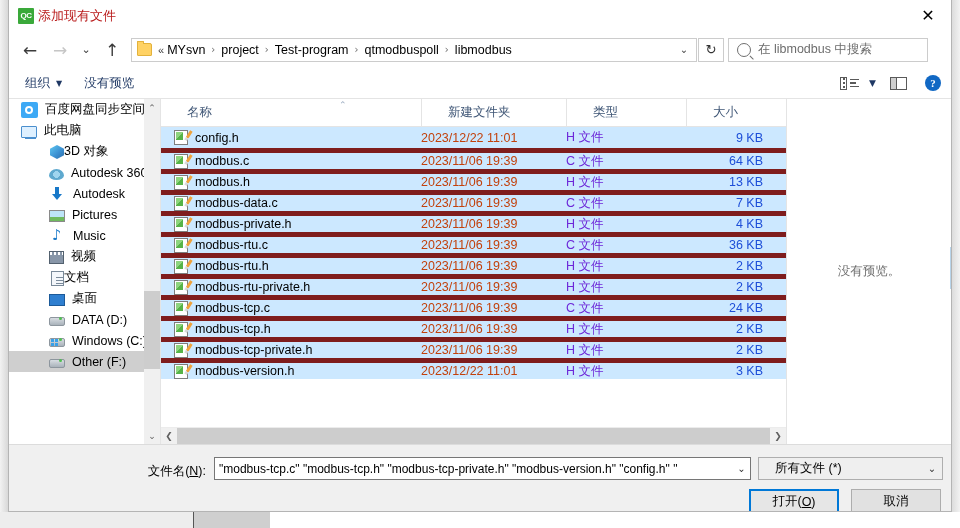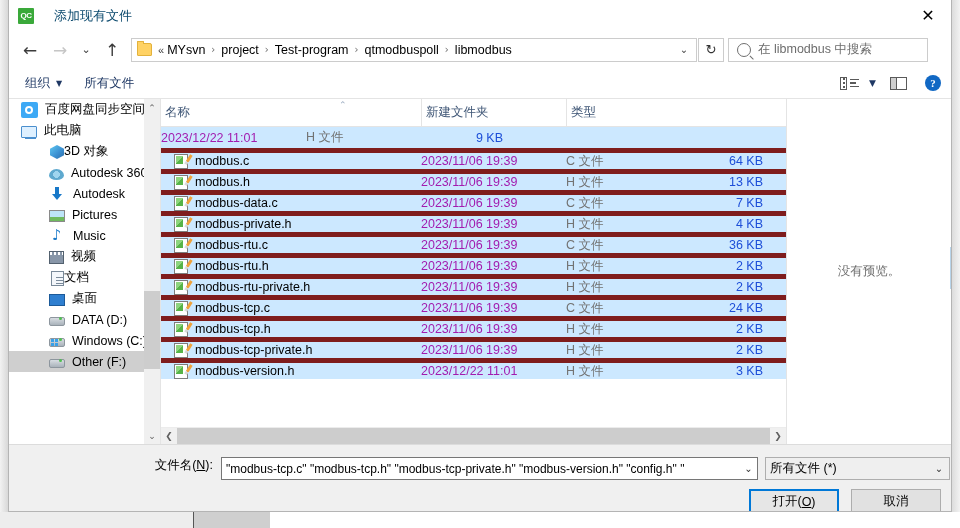--- a/index.html
+++ b/index.html
@@ -62,23 +62,23 @@
     background: #3aa93a;
     border-radius: 1px;
     color: #fff;
     font-size: 8px;
     font-weight: bold;
     display: flex; align-items: center; justify-content: center;
     letter-spacing: -0.5px;
     font-family: "Liberation Sans", sans-serif;
   }
   .title-text {
-    margin-left: 20px;
+    margin-left: 4px;
     font-size: 13px;
-    color: #0c4a6e;
+    color: #b91c1c;
   }
   .close-btn {
     position: absolute; right: 0; top: 0;
     width: 46px; height: 31px;
     display: flex; align-items: center; justify-content: center;
     font-size: 16px; color: #000;
     font-family: "DejaVu Sans", sans-serif;
   }
 
   
@@ -345,21 +345,21 @@
   .col-header {
     height: 27px;
     display: flex; align-items: center;
     border-bottom: 1px solid #e4e4e4;
     font-size: 12.5px; color: #3f5676;
     position: relative;
     background: #fff;
   }
   .col {
     height: 27px; display: flex; align-items: center;
-    padding-left: 4px; box-sizing: border-box;
+    padding-left: 26px; box-sizing: border-box;
     border-left: 1px solid #e4e4e4;
     position: relative;
   }
   .col:first-child { border-left: none; }
   .col-name { width: 260px; }
   .col-date { width: 145px; }
   .col-type { width: 120px; }
   .col-size { width: 85px; }
   .sort-arrow {
     position: absolute; left: 178px; top: 1px;
@@ -374,22 +374,22 @@
     border-top: 5px solid #7f1d1d;
     box-sizing: border-box;
   }
   .row:first-child { border-top: none; }
   .cell {
     display: flex; align-items: center;
     box-sizing: border-box;
     white-space: nowrap; overflow: hidden;
   }
   .cell-name { width: 260px; padding-left: 13px; color: #000; }
-  .cell-date { width: 145px; color: #a21caf; }
-  .cell-type { width: 120px; color: #737373; }
+  .cell-date { width: 145px; color: #c2410c; }
+  .cell-type { width: 120px; color: #6d28d9; }
   .cell-size { width: 85px; color: #1d4ed8; justify-content: flex-end; padding-right: 8px; }
   .file-ico {
     width: 14px; height: 15px; flex: none; margin-right: 7px;
     background: #ffffff;
     border: 1px solid #7d7d7d;
     position: relative;
     box-sizing: border-box;
   }
   .file-ico::before {
     content: ""; position: absolute; left: 1px; top: 1px;
@@ -430,42 +430,42 @@
   }
 
   
   .footer {
     position: relative;
     height: 100px;
     background: #f0f0f0;
     border-top: 1px solid #dcdcdc;
   }
   .fn-row {
-    position: absolute; left: 8px; top: 12px;
-    display: flex; align-items: flex-start; width: 100%;
+    position: absolute; left: 1px; top: 12px;
+    display: flex; align-items: flex-end; width: 100%;
   }
   .fn-label {
     width: 70px; text-align: right; font-size: 12.5px; color: #000;
     margin-left: 126px; margin-right: 8px;
   }
   .fn-input {
     width: 537px; height: 23px;
     border: 1px solid #767676; background: #fff;
     display: flex; align-items: center;
     box-sizing: border-box; padding-left: 4px;
     font-size: 12px;
   }
   .fn-input .val { flex: 1; overflow: hidden; white-space: nowrap; color: #000; }
   .fn-input .cv { width: 17px; text-align: center; color: #333; font-size: 10px;
     font-family: "DejaVu Sans", sans-serif; }
   .ft-select {
     width: 185px; height: 23px; margin-left: 7px;
     border: 1px solid #aeaeae; background: #efefef;
     display: flex; align-items: center;
-    box-sizing: border-box; padding-left: 4px;
+    box-sizing: border-box; padding-left: 16px;
     font-size: 12.5px; color: #000;
   }
   .ft-select .cv { margin-left: auto; width: 20px; text-align: center; font-size: 10px; color: #333;
     font-family: "DejaVu Sans", sans-serif; }
   .btn-row {
     position: absolute; right: 10px; top: 44px;
     display: flex; align-items: center;
   }
   .btn {
     width: 90px; height: 25px;
@@ -526,21 +526,21 @@
       <span class="search-ph">在 libmodbus 中搜索</span>
     </div>
   </div>
 
   <div class="cmdbar">
     <div class="cmd-item">
       <span>组织</span>
       <span class="cmd-caret">▼</span>
     </div>
     <div class="cmd-item">
-      <span>所有文件</span>
+      <span>没有预览</span>
     </div>
 
     <div class="cmd-right">
       <span class="view-ico">
         <span class="view-grid">
             <i></i>
             <i></i>
             <i></i>
           </span>
         <span class="lines">
@@ -625,24 +625,31 @@
         <div class="col col-name">
           <span>名称</span>
           <span class="sort-arrow">⌃</span>
         </div>
         <div class="col col-date">
           <span>新建文件夹</span>
         </div>
         <div class="col col-type">
           <span>类型</span>
         </div>
+        <div class="col col-size">
+          <span>大小</span>
+        </div>
       </div>
 
       <div class="rows">
         <div class="row">
+          <span class="cell cell-name">
+            <span class="file-ico"></span>
+            <span>config.h</span>
+          </span>
           <span class="cell cell-date">2023/12/22 11:01</span>
           <span class="cell cell-type">H 文件</span>
           <span class="cell cell-size">9 KB</span>
         </div>
         <div class="row">
           <span class="cell cell-name">
             <span class="file-ico"></span>
             <span>modbus.c</span>
           </span>
           <span class="cell cell-date">2023/11/06 19:39</span>

